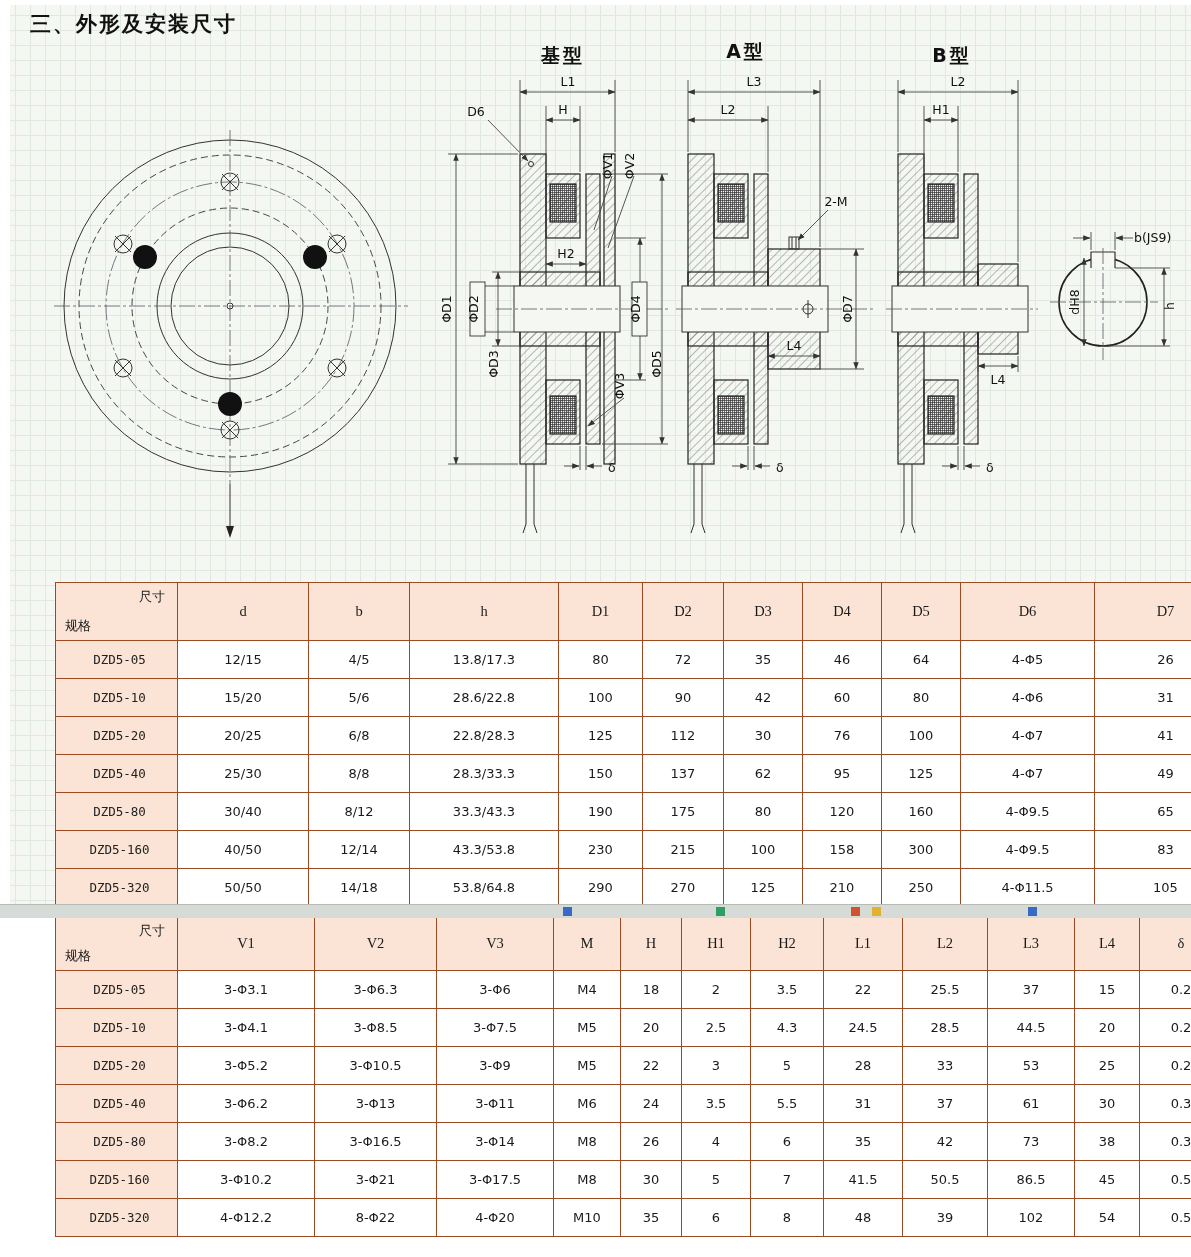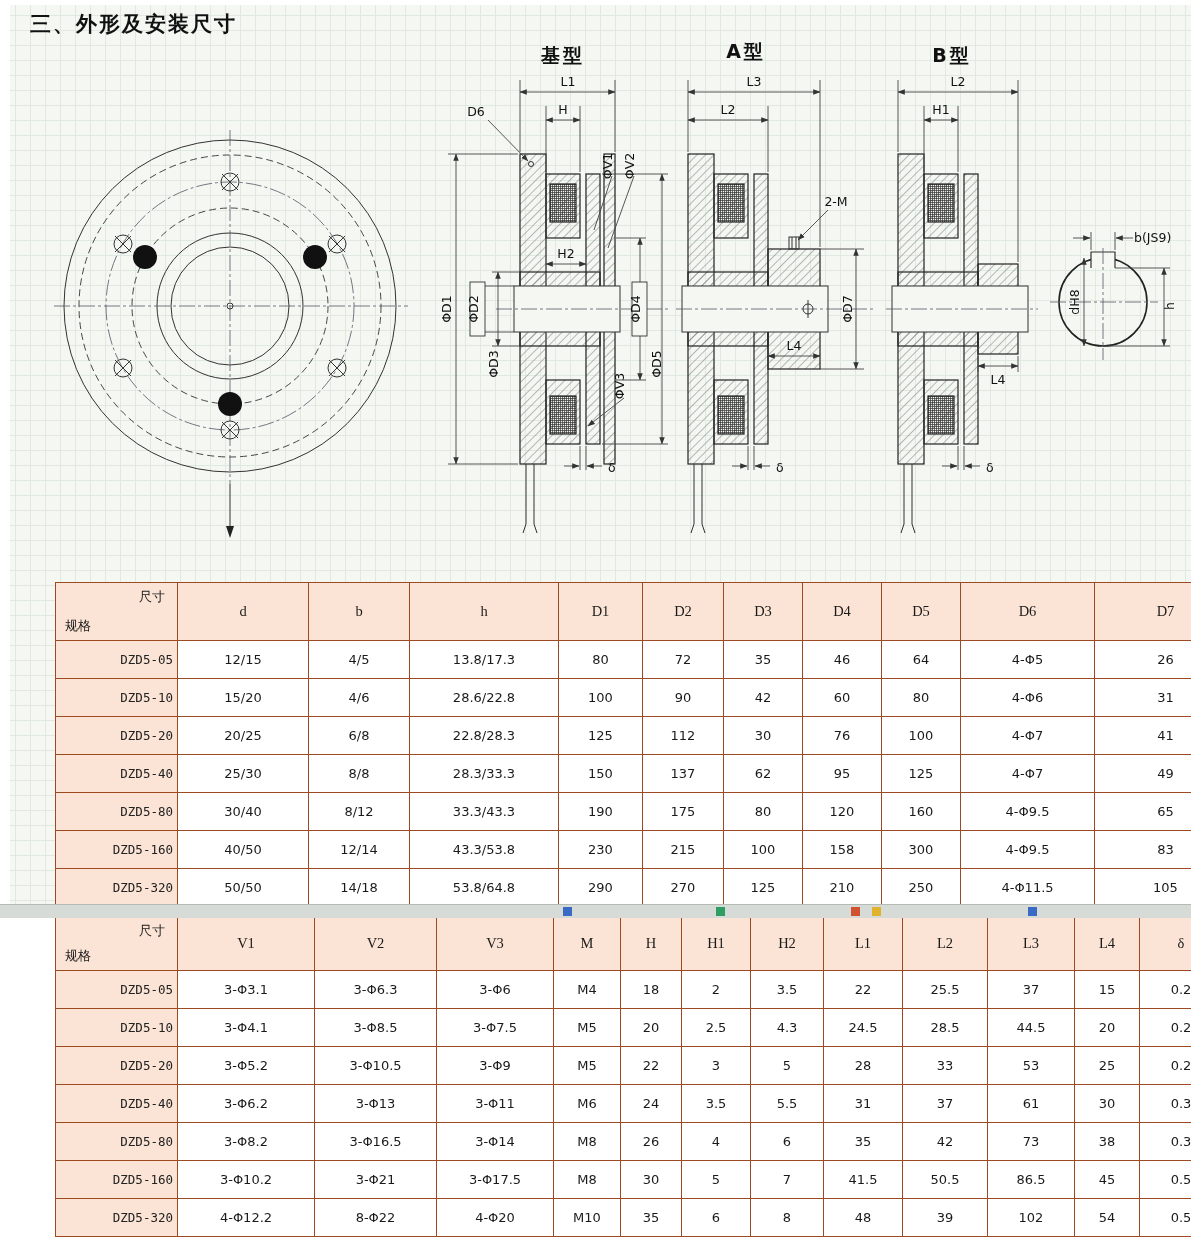--- a/index.html
+++ b/index.html
@@ -50,21 +50,21 @@
   .dim-table thead th{
     background:var(--table-header-bg,#fbe4d5);
     font-family:"Liberation Serif",serif;font-size:14.5px;font-weight:normal;
   }
   .t1 thead tr{height:58px;}
   .t2 thead tr{height:54px;}
   .dim-table tbody tr{height:38px;}
   .dim-table th.model{
     background:var(--table-header-bg,#fbe4d5);
     font-family:"DejaVu Sans Mono",monospace;font-size:12.5px;font-weight:normal;
-    text-align:right;padding-left:10px;color:#222;
+    text-align:center;padding-left:10px;color:#222;
   }
   th.corner{
     position:relative;
     background-color:var(--table-header-bg,#fbe4d5) !important;
     background-image:linear-gradient(to bottom right,
       transparent calc(50% - 0.7px),
       var(--table-border,#9c4a22) calc(50% - 0.7px),
       var(--table-border,#9c4a22) calc(50% + 0.7px),
       transparent calc(50% + 0.7px));
   }
@@ -400,21 +400,21 @@
           <td>72</td>
           <td>35</td>
           <td>46</td>
           <td>64</td>
           <td>4-Φ5</td>
           <td>26</td>
         </tr>
         <tr>
           <th class="model">DZD5-10</th>
           <td>15/20</td>
-          <td>4/6</td>
+          <td>5/6</td>
           <td>28.6/22.8</td>
           <td>100</td>
           <td>90</td>
           <td>42</td>
           <td>60</td>
           <td>80</td>
           <td>4-Φ6</td>
           <td>31</td>
         </tr>
         <tr>

